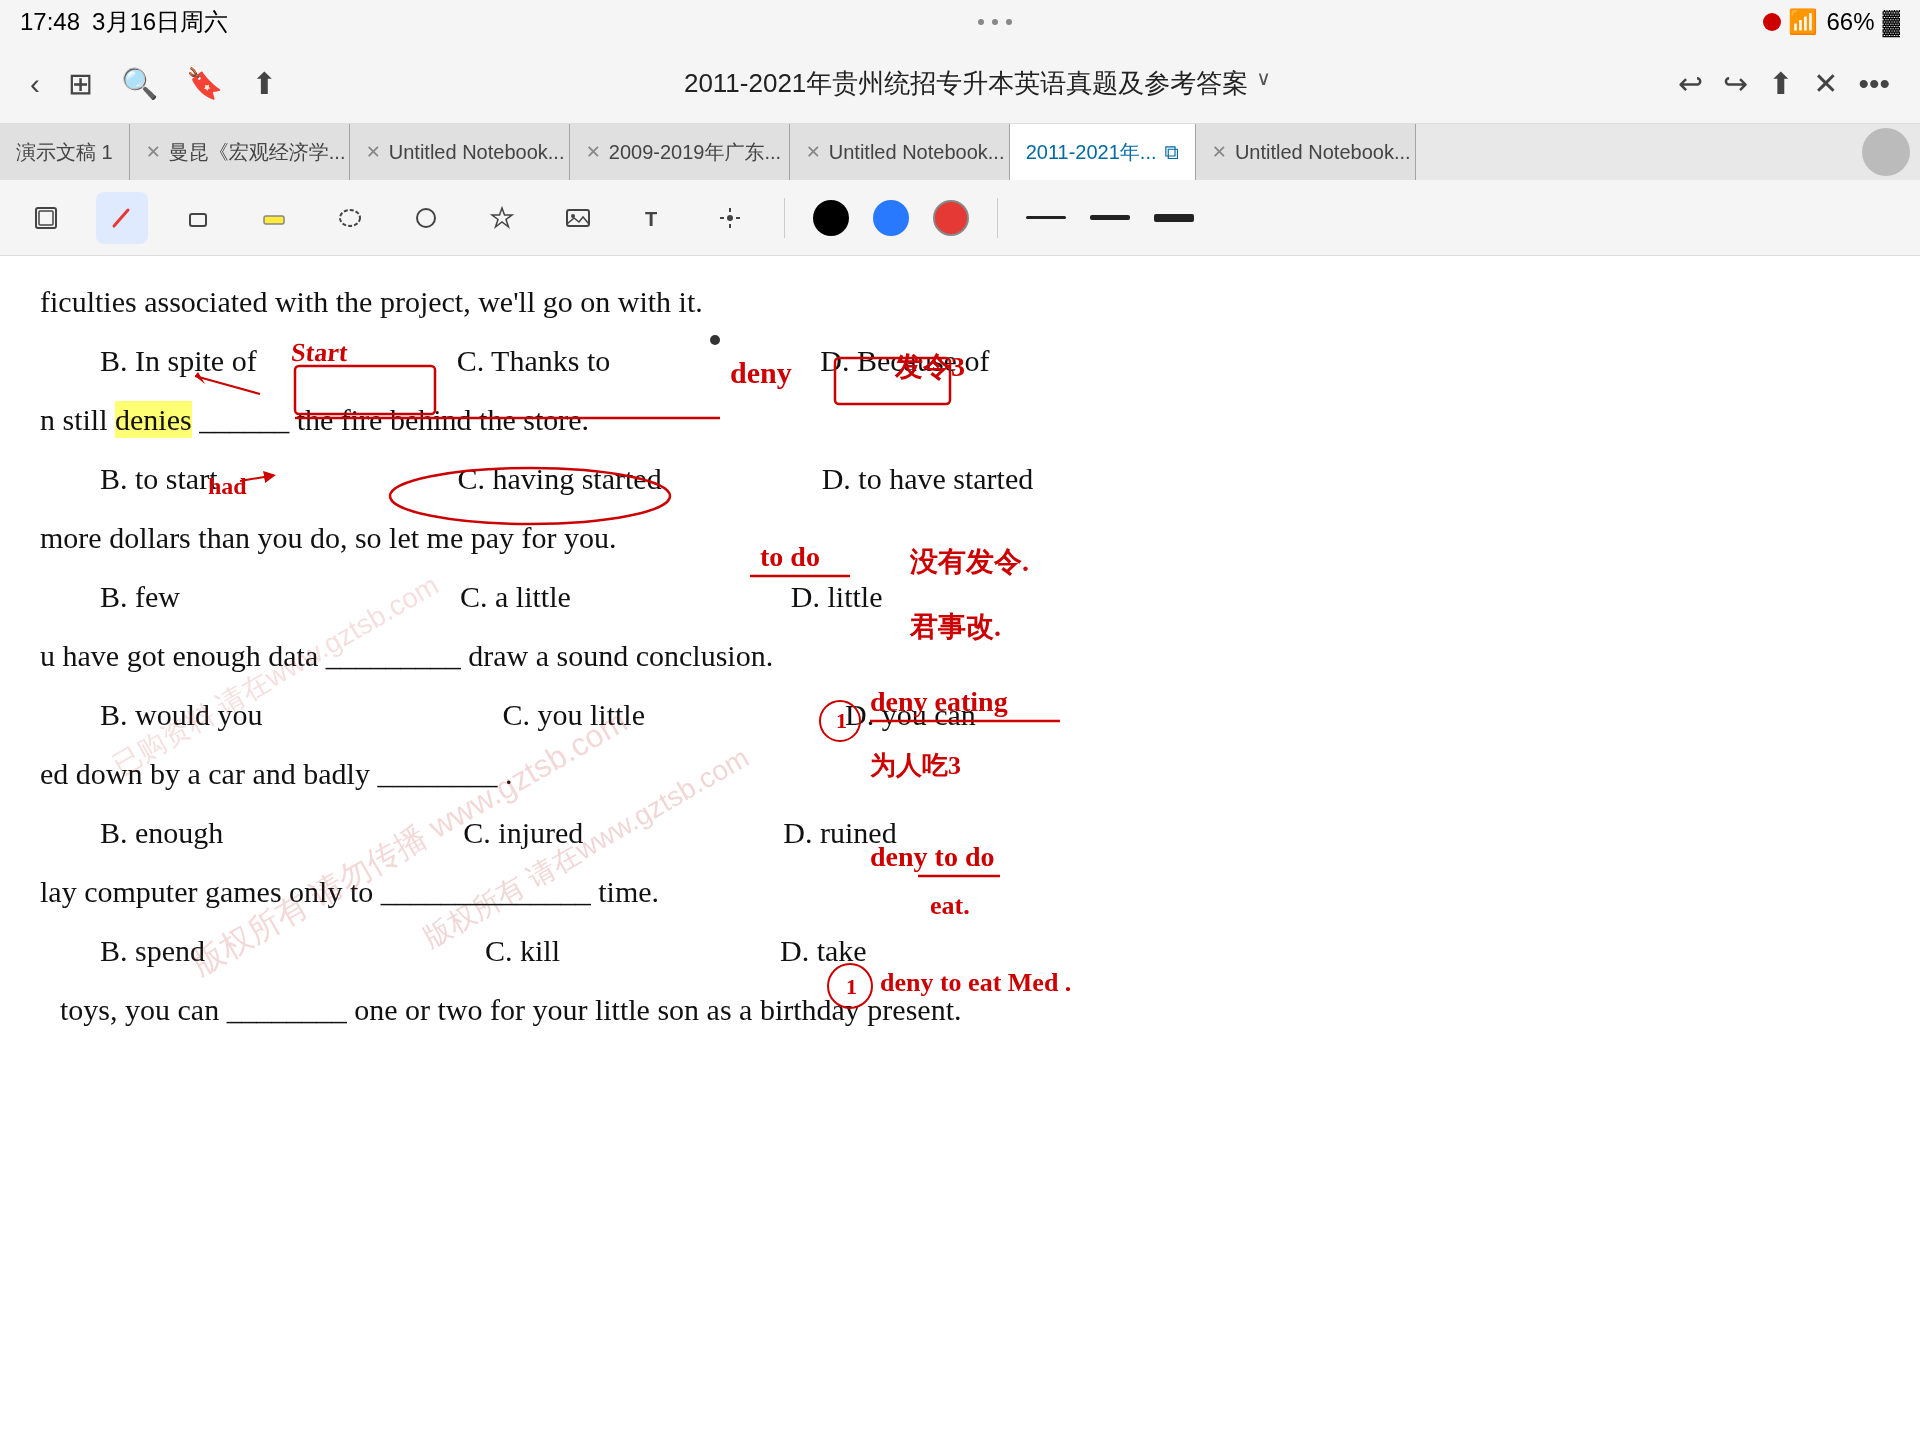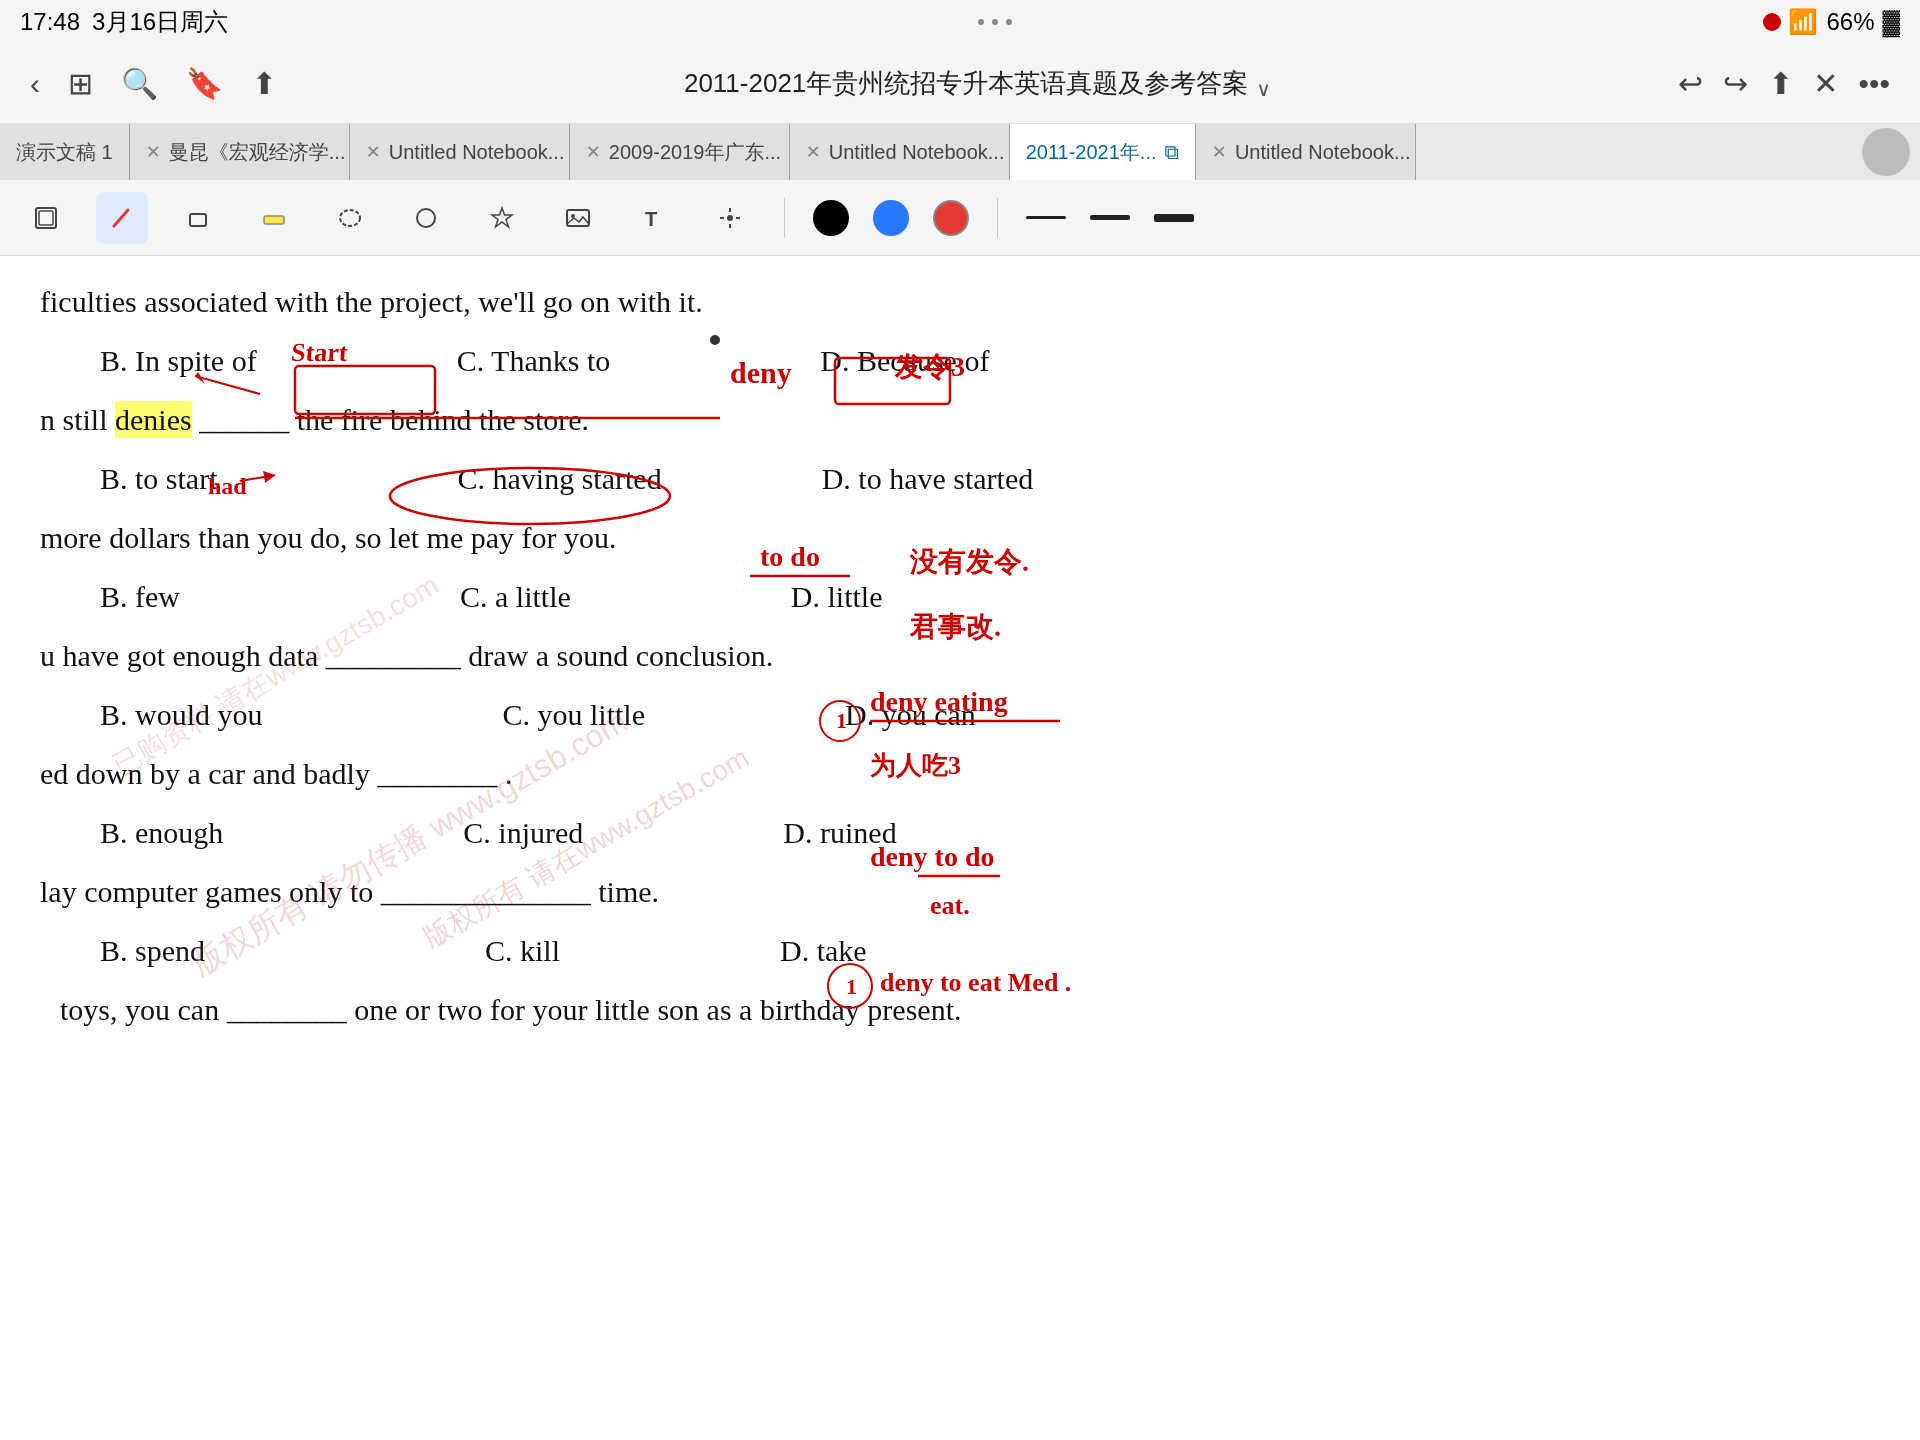--- a/index.html
+++ b/index.html
@@ -36,21 +36,21 @@
       top: 44px; left: 0; right: 0;
       height: 80px;
       background: #f5f5f5;
       display: flex;
       align-items: center;
       justify-content: space-between;
       padding: 0 30px;
       border-bottom: 1px solid #ddd;
     }
     .toolbar-left { display: flex; gap: 28px; align-items: center; }
-    .toolbar-center { font-size: 26px; font-weight: 500; color: #222; display: flex; align-items: flex-end; gap: 8px; }
+    .toolbar-center { font-size: 26px; font-weight: 500; color: #222; display: flex; align-items: flex-start; gap: 8px; }
     .toolbar-right { display: flex; gap: 20px; align-items: center; }
     .toolbar-icon { font-size: 30px; color: #444; cursor: pointer; }
     .toolbar-title-arrow { font-size: 20px; color: #555; }
 
     
     .tabs-bar {
       position: absolute;
       top: 124px; left: 0; right: 0;
       height: 56px;
       background: #e8e8e8;

